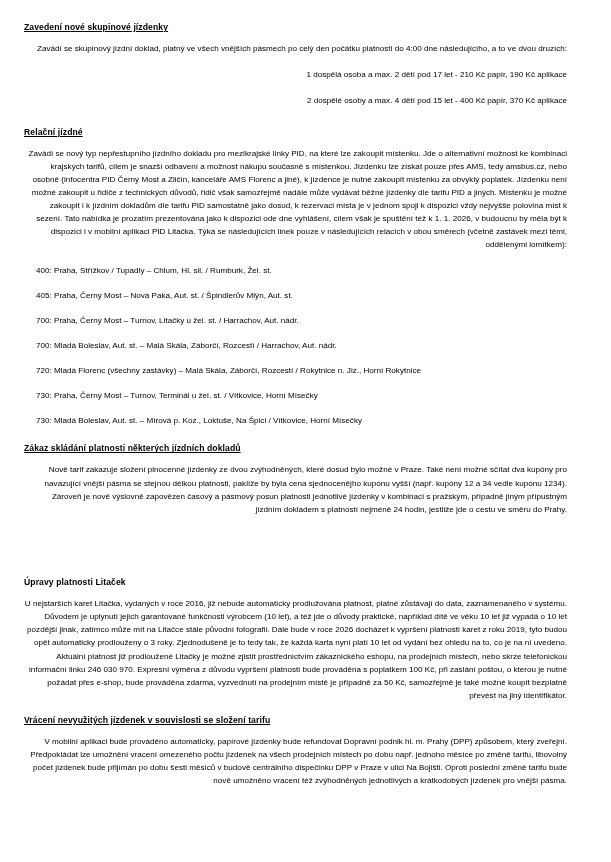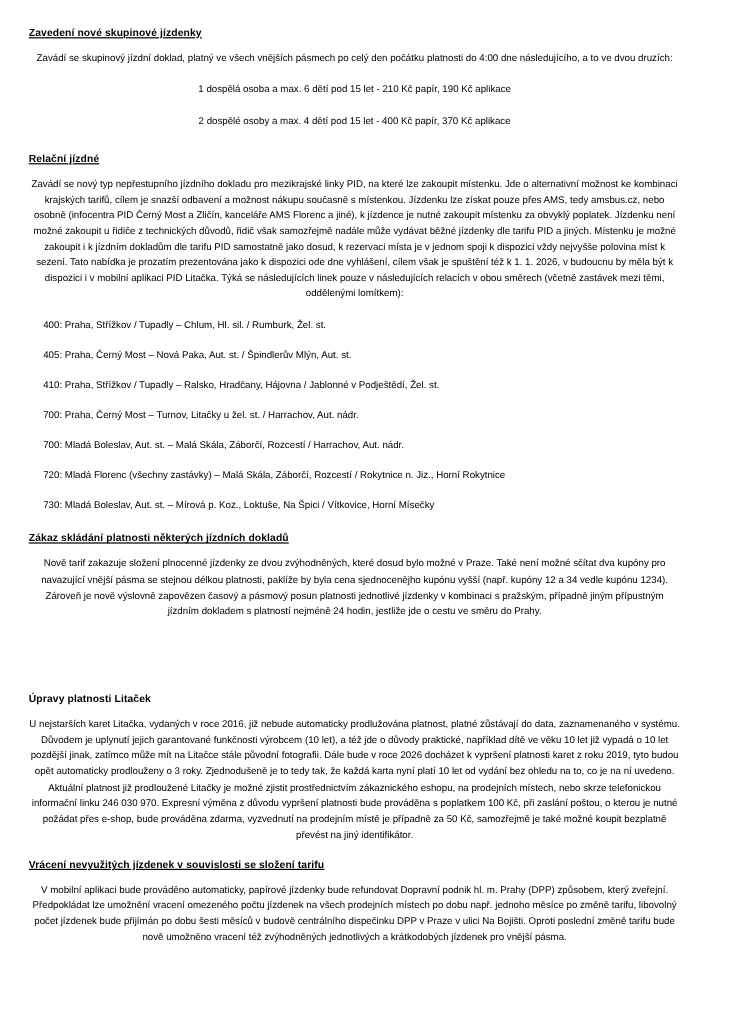--- a/index.html
+++ b/index.html
@@ -27,21 +27,21 @@
     text-decoration: underline;
     margin: 0 0 9px 0;
     line-height: 1.3;
     letter-spacing: 0.1px;
   }
   h2.heading.nound { text-decoration: none; margin-top: 48px; }
   p.para {
     font-size: 8.1px;
     line-height: 1.62;
     margin: 0 0 9px 0;
-    text-align: center;
+    text-align: right;
   }
   .list-lines {
     margin: 0 0 9px 0;
   }
   .list-lines .line {
     font-size: 8.1px;
     line-height: 1.62;
     margin: 12px;
   }
   .gap-sm { height: 4px; }
@@ -49,37 +49,37 @@
 </style>
 </head>
 <body>
 
 <div class="page">
 
   <div class="section">
     <h2 class="heading">Zavedení nové skupinové jízdenky</h2>
     <p class="para">Zavádí se skupinový jízdní doklad, platný ve všech vnějších pásmech po celý den počátku platnosti do 4:00 dne následujícího, a to ve dvou druzích:</p>
     <div class="gap-sm"></div>
-    <p class="para">1 dospělá osoba a max. 6 dětí pod 15 let - 210 Kč papír, 190 Kč aplikace</p>
+    <p class="para">1 dospělá osoba a max. 2 dětí pod 17 let - 210 Kč papír, 190 Kč aplikace</p>
     <div class="gap-sm"></div>
     <p class="para">2 dospělé osoby a max. 4 dětí pod 15 let - 400 Kč papír, 370 Kč aplikace</p>
   </div>
 
   <div class="gap-md"></div>
 
   <div class="section">
     <h2 class="heading">Relační jízdné</h2>
     <p class="para">Zavádí se nový typ nepřestupního jízdního dokladu pro mezikrajské linky PID, na které lze zakoupit místenku. Jde o alternativní možnost ke kombinaci krajských tarifů, cílem je snazší odbavení a možnost nákupu současně s místenkou. Jízdenku lze získat pouze přes AMS, tedy amsbus.cz, nebo osobně (infocentra PID Černý Most a Zličín, kanceláře AMS Florenc a jiné), k jízdence je nutné zakoupit místenku za obvyklý poplatek. Jízdenku není možné zakoupit u řidiče z technických důvodů, řidič však samozřejmě nadále může vydávat běžné jízdenky dle tarifu PID a jiných. Místenku je možné zakoupit i k jízdním dokladům dle tarifu PID samostatně jako dosud, k rezervaci místa je v jednom spoji k dispozici vždy nejvyšše polovina míst k sezení. Tato nabídka je prozatím prezentována jako k dispozici ode dne vyhlášení, cílem však je spuštění též k 1. 1. 2026, v budoucnu by měla být k dispozici i v mobilní aplikaci PID Litačka. Týká se následujících linek pouze v následujících relacích v obou směrech (včetně zastávek mezi těmi, oddělenými lomítkem):</p>
     <div class="list-lines">
       <p class="line">400: Praha, Střížkov / Tupadly – Chlum, Hl. sil. / Rumburk, Žel. st.</p>
       <p class="line">405: Praha, Černý Most – Nová Paka, Aut. st. / Špindlerův Mlýn, Aut. st.</p>
-      <p class="line">410: Praha, Střížkov / Tupadly – Ralsko, Hradčany, Hájovna / Jablonné v Podještědí, Žel. st.</p>
       <p class="line">700: Praha, Černý Most – Turnov, Litačky u žel. st. / Harrachov, Aut. nádr.</p>
       <p class="line">700: Mladá Boleslav, Aut. st. – Malá Skála, Záborčí, Rozcestí / Harrachov, Aut. nádr.</p>
       <p class="line">720: Mladá Florenc (všechny zastávky) – Malá Skála, Záborčí, Rozcestí / Rokytnice n. Jiz., Horní Rokytnice</p>
+      <p class="line">730: Praha, Černý Most – Turnov, Terminál u žel. st. / Vítkovice, Horní Mísečky</p>
       <p class="line">730: Mladá Boleslav, Aut. st. – Mírová p. Koz., Loktuše, Na Špici / Vítkovice, Horní Mísečky</p>
     </div>
   </div>
 
   <div class="gap-sm"></div>
 
   <div class="section">
     <h2 class="heading">Zákaz skládání platnosti některých jízdních dokladů</h2>
     <p class="para">Nově tarif zakazuje složení plnocenné jízdenky ze dvou zvýhodněných, které dosud bylo možné v Praze. Také není možné sčítat dva kupóny pro navazující vnější pásma se stejnou délkou platnosti, paklíže by byla cena sjednocenějho kupónu vyšší (např. kupóny 12 a 34 vedle kupónu 1234). Zároveň je nově výslovně zapovězen časový a pásmový posun platnosti jednotlivé jízdenky v kombinaci s pražským, případně jiným přípustným jízdním dokladem s platností nejméně 24 hodin, jestliže jde o cestu ve směru do Prahy.</p>
   </div>

